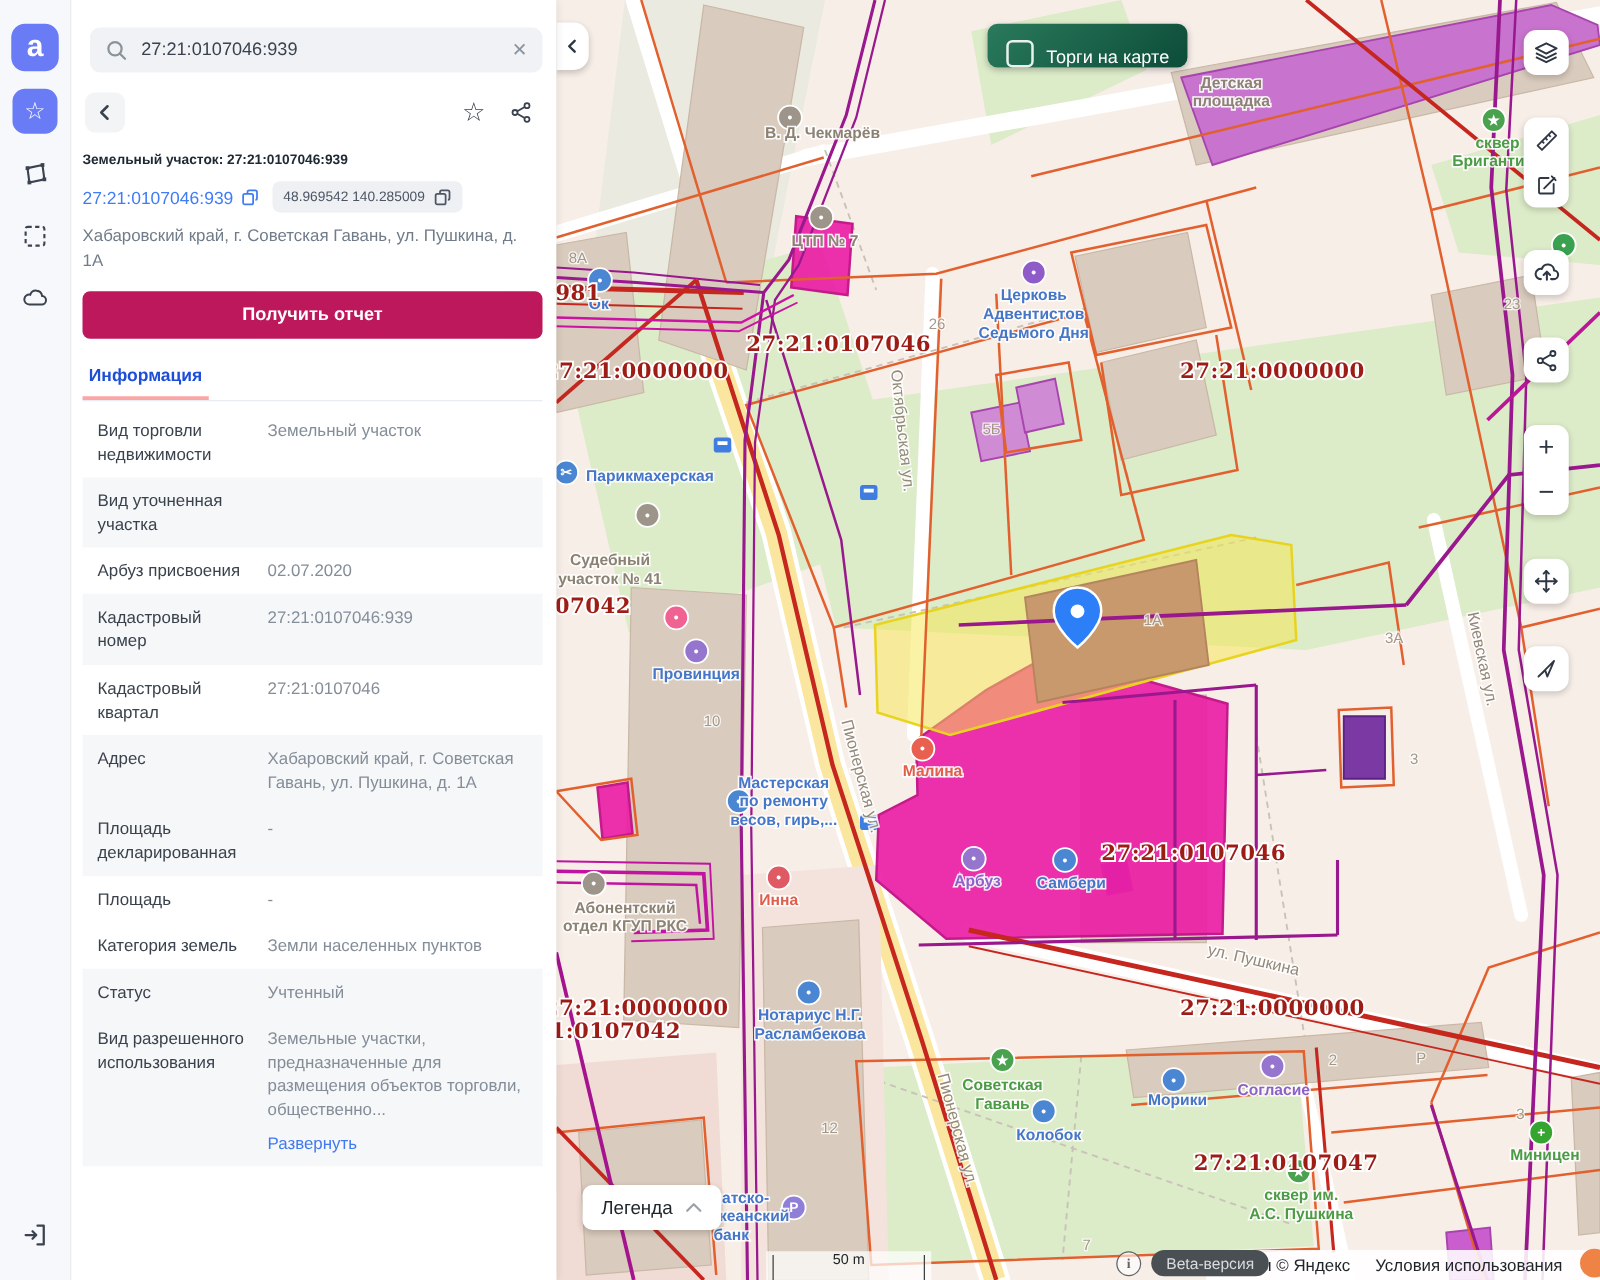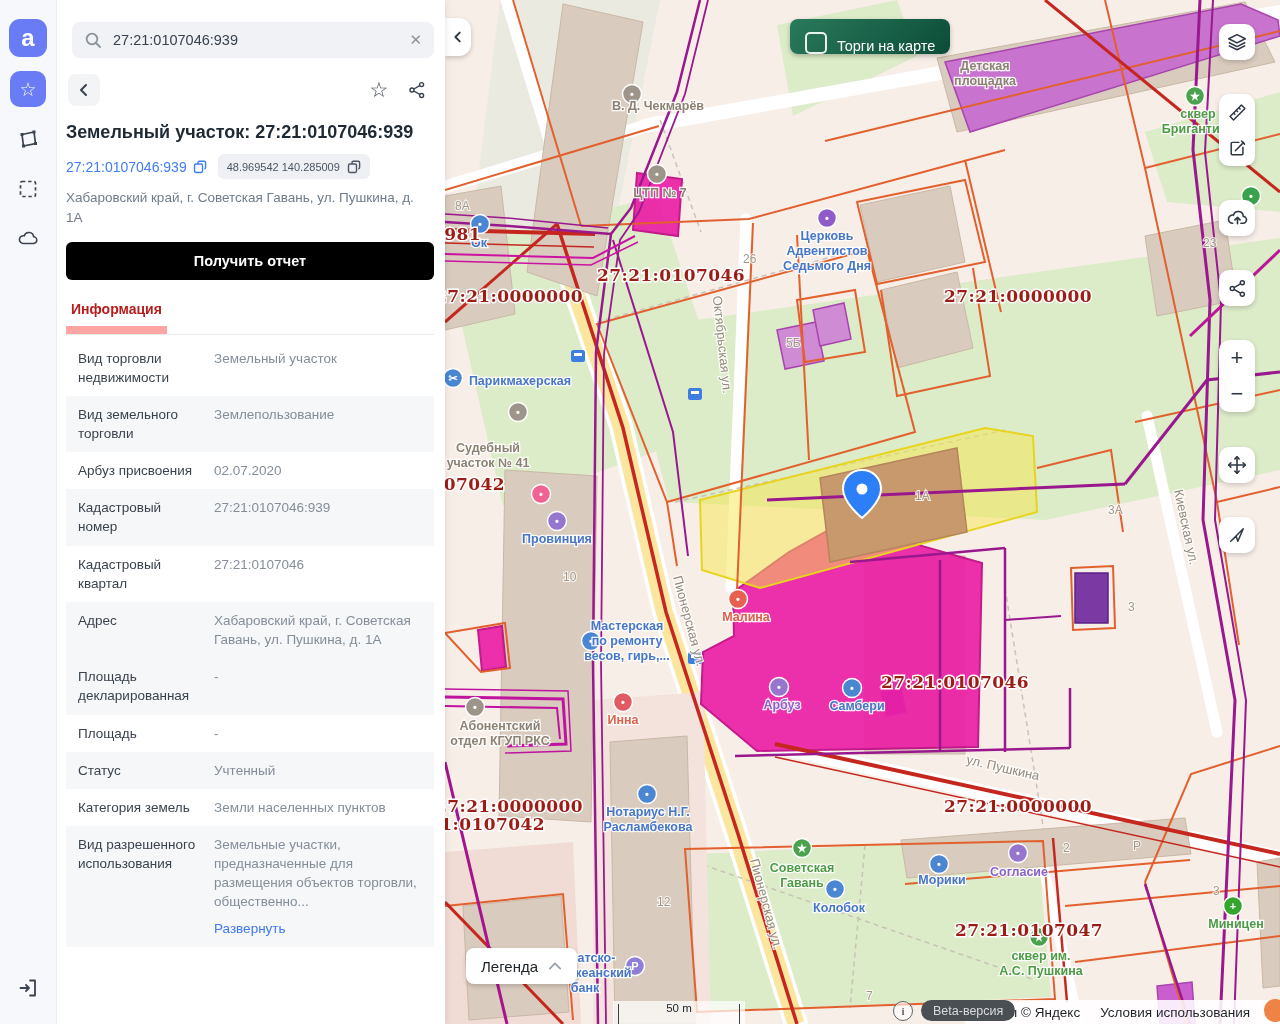--- a/index.html
+++ b/index.html
@@ -18,32 +18,32 @@
   .panel{position:absolute;left:56px;top:0;width:389px;height:1024px;background:#fff;z-index:5;
          box-shadow:2px 0 6px rgba(0,0,0,.07)}
   .search{margin:22px 11px 0 16px;height:36px;background:#f0f2f5;border-radius:8px;
           display:flex;align-items:center;padding:0 12px;gap:9px}
   .search input{border:0;background:none;flex:1;font-size:14.5px;color:#39424e;outline:none;font-family:inherit}
   .xclose{color:#8b939c;font-size:15px;cursor:pointer}
   .hdr{margin:15px 9px 0 12px;display:flex;align-items:center}
   .backbtn{width:32px;height:32px;background:#f2f4f6;border-radius:8px;display:flex;align-items:center;justify-content:center;cursor:pointer}
   .hsp{flex:1}
   .hico{width:38px;height:34px;display:flex;align-items:center;justify-content:center;cursor:pointer;color:#39424e;font-size:21px}
-  .title{margin:15px 10px 0 10px;font-size:18px;font-weight:bold;color:#1f2933}
+  .title{margin:15px 10px 0 10px;font-size:11px;font-weight:bold;color:#1f2933}
   .chips{margin:11px 10px 0 10px;display:flex;gap:11px;align-items:center}
   .cadlink{color:#3f7cf5;font-size:14px;display:flex;gap:6px;align-items:center;cursor:pointer}
   .chip{background:#eef0f3;border-radius:6px;height:25px;display:flex;align-items:center;gap:7px;
         padding:0 9px;font-size:11px;color:#4b5563}
   .copyi{display:block}
   .addr{margin:9px 11px 0 10px;font-size:13.5px;color:#707c89;line-height:1.5}
-  .greenbtn{margin:13px 11px 0 10px;height:38px;background:#000000;border-radius:6px;color:#fff;
+  .greenbtn{margin:13px 11px 0 10px;height:38px;background:#be185d;border-radius:6px;color:#fff;
             font-size:14.5px;font-weight:600;display:flex;align-items:center;justify-content:center;cursor:pointer}
   .tabs{margin:14px 11px 0 10px;border-bottom:1px solid #e8ebef;display:flex}
-  .tab{font-weight:bold;font-size:14px;color:#b91c1c;padding:7px 5px 9px 5px;
-       border-bottom:8px solid #fca5a5;cursor:pointer}
+  .tab{font-weight:bold;font-size:14px;color:#1d4ed8;padding:7px 5px 9px 5px;
+       border-bottom:3px solid #fca5a5;cursor:pointer}
   #info-table{margin:5px 11px 0 10px}
   .irow{display:flex;padding:9px 8px 9px 12px;font-size:13.5px;line-height:1.42}
   .irow.alt{background:#f6f7f9}
   .ilabel{flex:0 0 122px;color:#3a434d;padding-right:14px}
   .ivalue{flex:1;color:#848e99}
   .expand{color:#4179f1;display:inline-block;margin-top:7px;cursor:pointer}
   
   .mapc{position:absolute;left:445px;top:0;width:835px;height:1024px;overflow:hidden;background:#f8eee8}
   svg.map{position:absolute;left:0;top:0}
   .cad{font-family:"DejaVu Serif",serif;font-weight:bold;font-size:17px;fill:#9e1c16;
@@ -175,22 +175,21 @@
   <div class="tabs">
     <div class="tab">Информация</div>
   </div>
 
   <div id="info-table">
       <div class="irow">
         <div class="ilabel">Вид торговли недвижимости</div>
         <div class="ivalue">Земельный участок</div>
       </div>
       <div class="irow alt">
-        <div class="ilabel">Вид земельного торговли</div>
-        <div class="ivalue">Землепользование</div>
+        <div class="ilabel">Вид уточненная участка</div>
       </div>
       <div class="irow">
         <div class="ilabel">Арбуз присвоения</div>
         <div class="ivalue">02.07.2020</div>
       </div>
       <div class="irow alt">
         <div class="ilabel">Кадастровый номер</div>
         <div class="ivalue">27:21:0107046:939</div>
       </div>
       <div class="irow">
@@ -202,27 +201,27 @@
         <div class="ivalue">Хабаровский край, г. Советская Гавань, ул. Пушкина, д. 1А</div>
       </div>
       <div class="irow alt">
         <div class="ilabel">Площадь декларированная</div>
         <div class="ivalue">-</div>
       </div>
       <div class="irow">
         <div class="ilabel">Площадь</div>
         <div class="ivalue">-</div>
       </div>
+      <div class="irow">
+        <div class="ilabel">Категория земель</div>
+        <div class="ivalue">Земли населенных пунктов</div>
+      </div>
       <div class="irow alt">
         <div class="ilabel">Статус</div>
         <div class="ivalue">Учтенный</div>
-      </div>
-      <div class="irow">
-        <div class="ilabel">Категория земель</div>
-        <div class="ivalue">Земли населенных пунктов</div>
       </div>
       <div class="irow alt">
         <div class="ilabel">Вид разрешенного использования</div>
         <div class="ivalue">Земельные участки, предназначенные для размещения объектов торговли, общественно...<br><a class="expand">Развернуть</a></div>
       </div>
     </div>
 </div>
 
 <div class="mapc">
 <svg class="map" width="835" height="1024" viewBox="0 0 835 1024">

